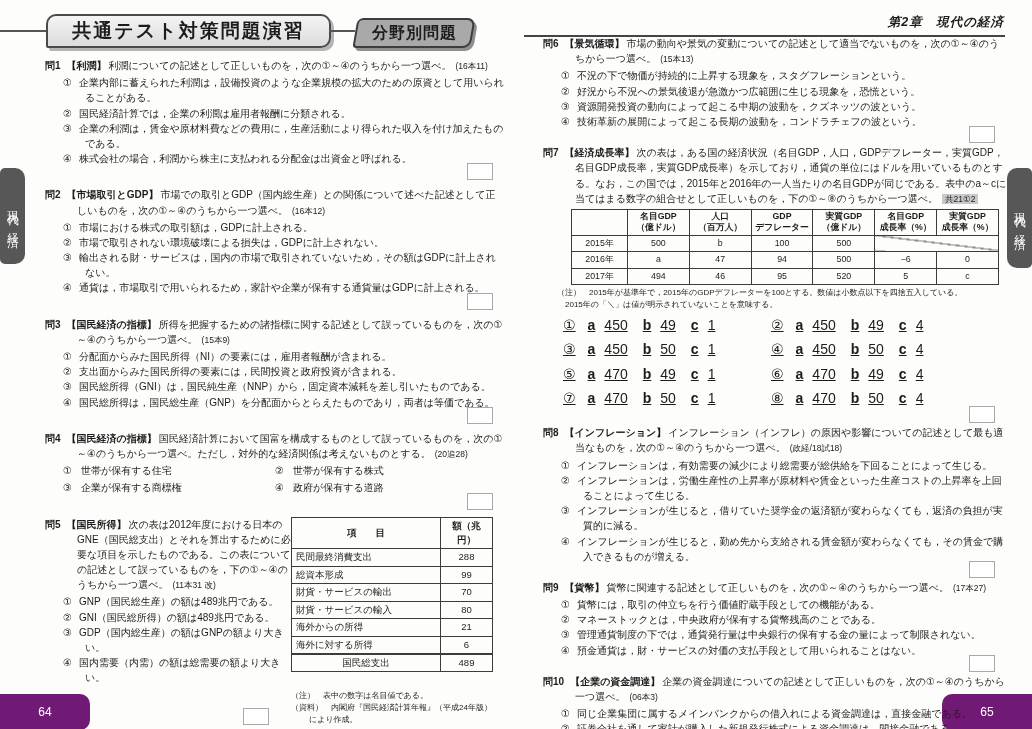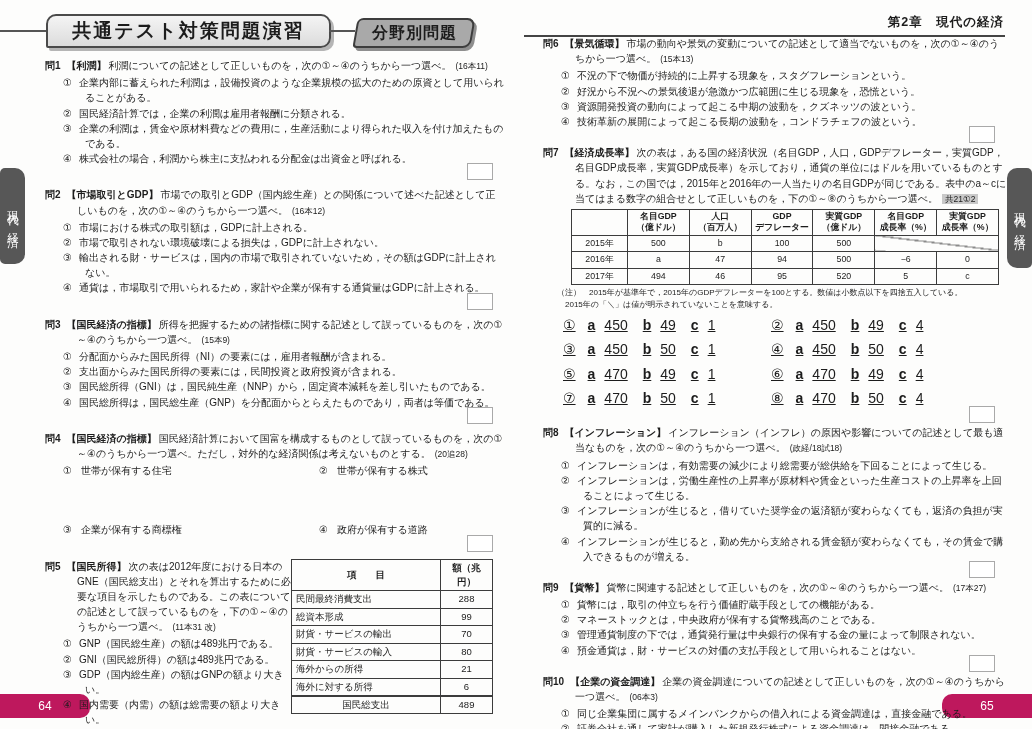--- a/index.html
+++ b/index.html
@@ -12,49 +12,49 @@
     background:linear-gradient(#f4f4f4,#dcdcdc); border:2px solid #4a4a4a;
     border-radius:10px 10px 10px 2px; box-shadow:3px 3px 0 #b5b5b5;
     display:flex; align-items:center; justify-content:center;
     font-size:19px; font-weight:bold; letter-spacing:2px; }
   .badge-connector { position:absolute; left:329px; top:30px; width:26px; height:2px; background:#555; }
   .sub-badge { position:absolute; left:355px; top:18px; width:118px; height:30px;
     background:#a9a9a9; border:2px solid #3d3d3d; transform:skewX(-10deg);
     border-radius:6px 8px 8px 4px; box-shadow:3px 3px 0 #8e8e8e;
     display:flex; align-items:center; justify-content:center; }
   .sub-badge span { transform:skewX(10deg); font-size:16px; font-weight:bold; letter-spacing:1px; }
-  .chapter { position:absolute; right:28px; top:14px; font-size:12.5px; font-weight:bold; letter-spacing:1px; }
+  .chapter { position:absolute; right:28px; top:14px; font-size:12.5px; font-weight:bold; letter-spacing:1px;font-style:italic; }
   .chapter-rule { position:absolute; left:524px; top:35px; width:481px; height:2px; background:#444; }
 
   
   .side-tab { position:absolute; width:25px; background:#575757; color:#fff;
     display:flex; align-items:center; justify-content:center;
     writing-mode:vertical-rl; font-size:11.5px; letter-spacing:3px; }
   .side-tab.left  { left:0; top:168px; height:96px;  border-radius:5px 10px 10px 5px; }
   .side-tab.right { right:0; top:168px; height:100px; border-radius:10px 5px 5px 10px; }
-  .page-tab { position:absolute; height:24px; background:#be185d; color:#fff;
+  .page-tab { position:absolute; height:36px; background:#701a75; color:#fff;
     display:flex; align-items:center; justify-content:center; font-size:12px; }
   .page-tab.left  { left:0; top:694px; width:90px; border-radius:0 10px 10px 0; }
   .page-tab.right { right:0; top:694px; width:90px; border-radius:10px 0 0 10px; }
 
   
   .col-left  { position:absolute; left:45px;  top:58px; width:460px; }
   .col-right { position:absolute; left:543px; top:36px; width:464px; }
 
   
   .q { position:relative; font-size:10px; line-height:1.52; margin-bottom:21px; }
   .col-right .q { margin-bottom:16px; }
   .stem { padding-left:32px; text-indent:-32px; margin-bottom:2px; }
   .qno { font-weight:bold; margin-right:6px; }
   .topic { font-weight:bold; margin-right:2px; }
   .src { font-size:8.5px; margin-left:4px; white-space:nowrap; }
   .src-hl { background:#c9c9c9; padding:0 3px; }
   .choice { padding-left:40px; text-indent:-22px; }
   .cnum { margin-right:7px; }
-  .choice-grid { display:grid; grid-template-columns:212px 1fr; row-gap:2px; padding-left:18px;gap:44px; }
+  .choice-grid { display:grid; grid-template-columns:212px 1fr; row-gap:2px; padding-left:18px; }
   .gchoice .cnum { margin-right:9px; }
   .ansbox { position:absolute; right:12px; bottom:-14px; width:26px; height:17px;
     border:1px solid #a9a9a9; background:#fff; }
 
   
   .q5-body { display:flex; }
   .q5-text { width:246px; }
   .q5-right { width:202px; }
   table { border-collapse:collapse; }
   .t5 { width:202px; font-size:9.5px; }

